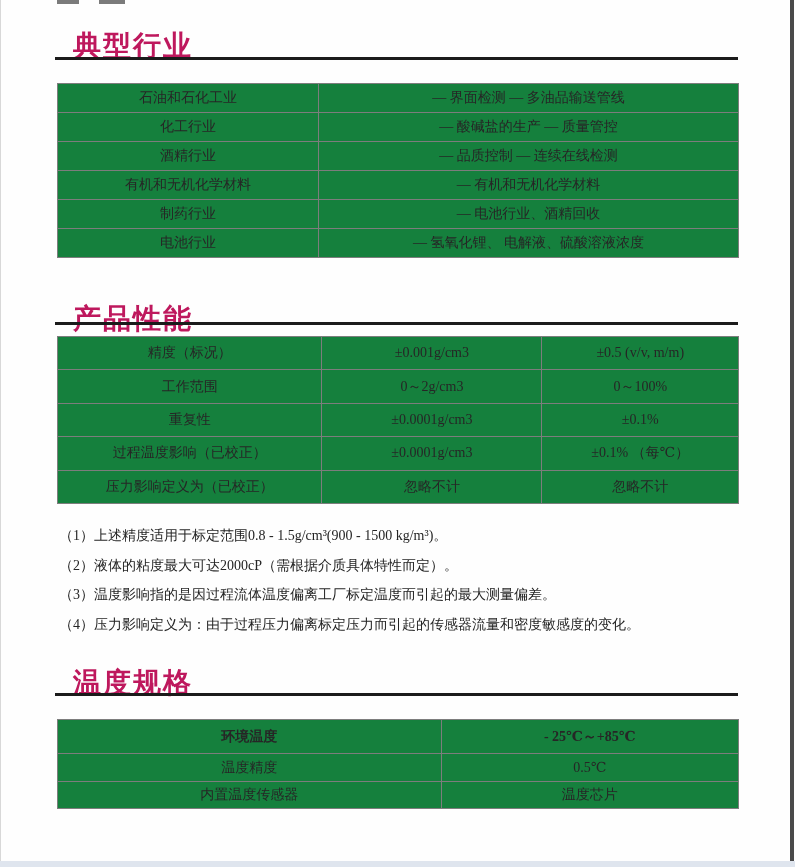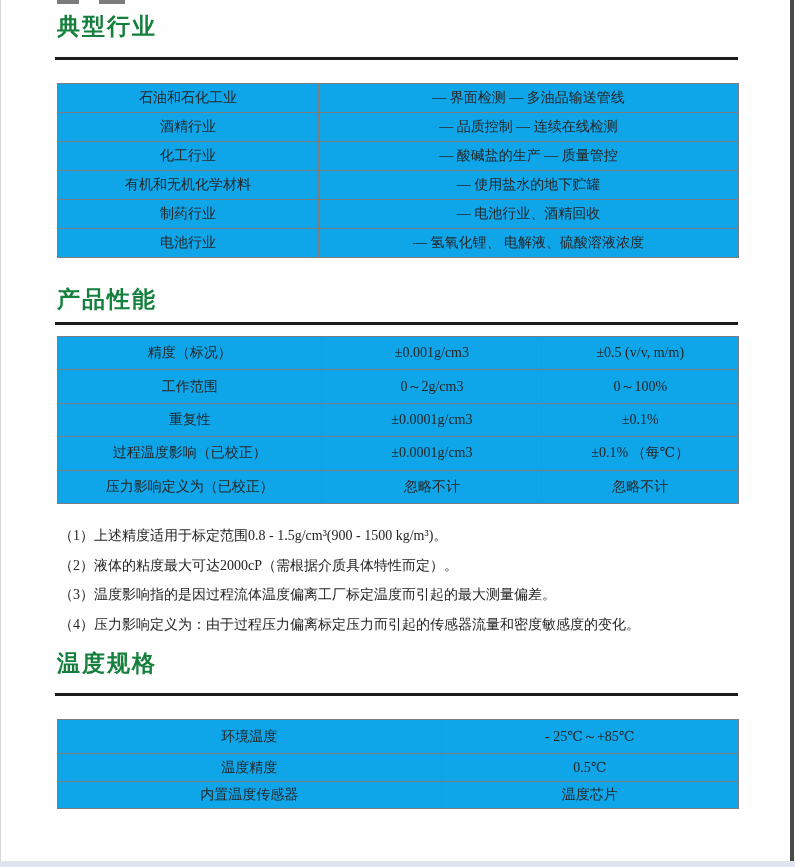--- a/index.html
+++ b/index.html
@@ -13,30 +13,30 @@
 
   
   .edge-right  { position:absolute; top:0; right:1px; width:4px; height:867px; background:#4a4a4a; }
   .edge-left   { position:absolute; top:0; left:0; width:1px; height:867px; background:#d8d8d8; }
   .edge-bottom { position:absolute; left:0; bottom:0; width:795px; height:6px; background:#dfe5ee; }
   .smudge      { position:absolute; top:0; height:4px; background:#5a5a5a; opacity:.8; }
   .smudge.s1   { left:57px;  width:22px; }
   .smudge.s2   { left:99px;  width:26px; }
 
   .section-title {
-    position:absolute; left:57px; margin:0;
+    position:absolute; left:57px; margin:16px;
     font-family:"DejaVu Sans","Liberation Sans",sans-serif;
-    font-size:23px; font-weight:bold; color:#15803d; letter-spacing:2px;
+    font-size:28px; font-weight:bold; color:#be185d; letter-spacing:2px;
     white-space:nowrap;
   }
   .rule { position:absolute; left:55px; width:683px; height:3px; background:#1b1b1b; }
 
   table.doc {
     position:absolute; left:57px; width:682px;
-    border-collapse:collapse; table-layout:fixed; background:#0ea5e9;
+    border-collapse:collapse; table-layout:fixed; background:#15803d;
   }
   table.doc td {
     border:1px solid #7d7d7d;
     text-align:center; vertical-align:middle;
     font-size:14px; color:#262626; padding:0 4px;
     overflow:hidden; white-space:nowrap;
   }
 
   #industries-table  { top:83px; }
   #industries-table td { height:28px; }
@@ -46,21 +46,21 @@
   #performance-table td { height:32.4px; }
   #performance-table .col-label { width:37.5%; }
   #performance-table .col-density { width:31%; }
 
   .notes { position:absolute; left:59px; top:521px; width:690px; }
   .note  { font-size:14px; color:#242424; line-height:29.5px; white-space:nowrap; }
 
   #temperature-table { top:719px; }
   #temperature-table .col-label { width:55%; }
   #temperature-table .row-process td  { height:52px; }
-  #temperature-table .row-ambient td  { height:33px; }
+  #temperature-table .row-ambient td  { height:33px;font-weight:bold; }
   #temperature-table .row-accuracy td { height:27px; }
   #temperature-table .row-sensor td   { height:26px;margin-top:19px; }
   .two-line span { display:block; line-height:25px; }
 </style>
 </head>
 <body>
 
 <div class="page">
 
   <div class="smudge s1"></div>
@@ -72,30 +72,30 @@
   <h2 class="section-title" style="top:11px">典型行业</h2>
   <div class="rule" style="top:57px"></div>
 
   <table class="doc" id="industries-table">
     <tbody>
         <tr>
       <td class="col-label">石油和石化工业</td>
       <td>— 界面检测 — 多油品输送管线</td>
     </tr>
     <tr>
+      <td class="col-label">化工行业</td>
+      <td>— 酸碱盐的生产 — 质量管控</td>
+    </tr>
+    <tr>
       <td class="col-label">酒精行业</td>
       <td>— 品质控制 — 连续在线检测</td>
     </tr>
     <tr>
-      <td class="col-label">化工行业</td>
-      <td>— 酸碱盐的生产 — 质量管控</td>
-    </tr>
-    <tr>
       <td class="col-label">有机和无机化学材料</td>
-      <td>— 使用盐水的地下贮罐</td>
+      <td>— 有机和无机化学材料</td>
     </tr>
     <tr>
       <td class="col-label">制药行业</td>
       <td>— 电池行业、酒精回收</td>
     </tr>
     <tr>
       <td class="col-label">电池行业</td>
       <td>— 氢氧化锂、 电解液、硫酸溶液浓度</td>
     </tr>
   </tbody>

